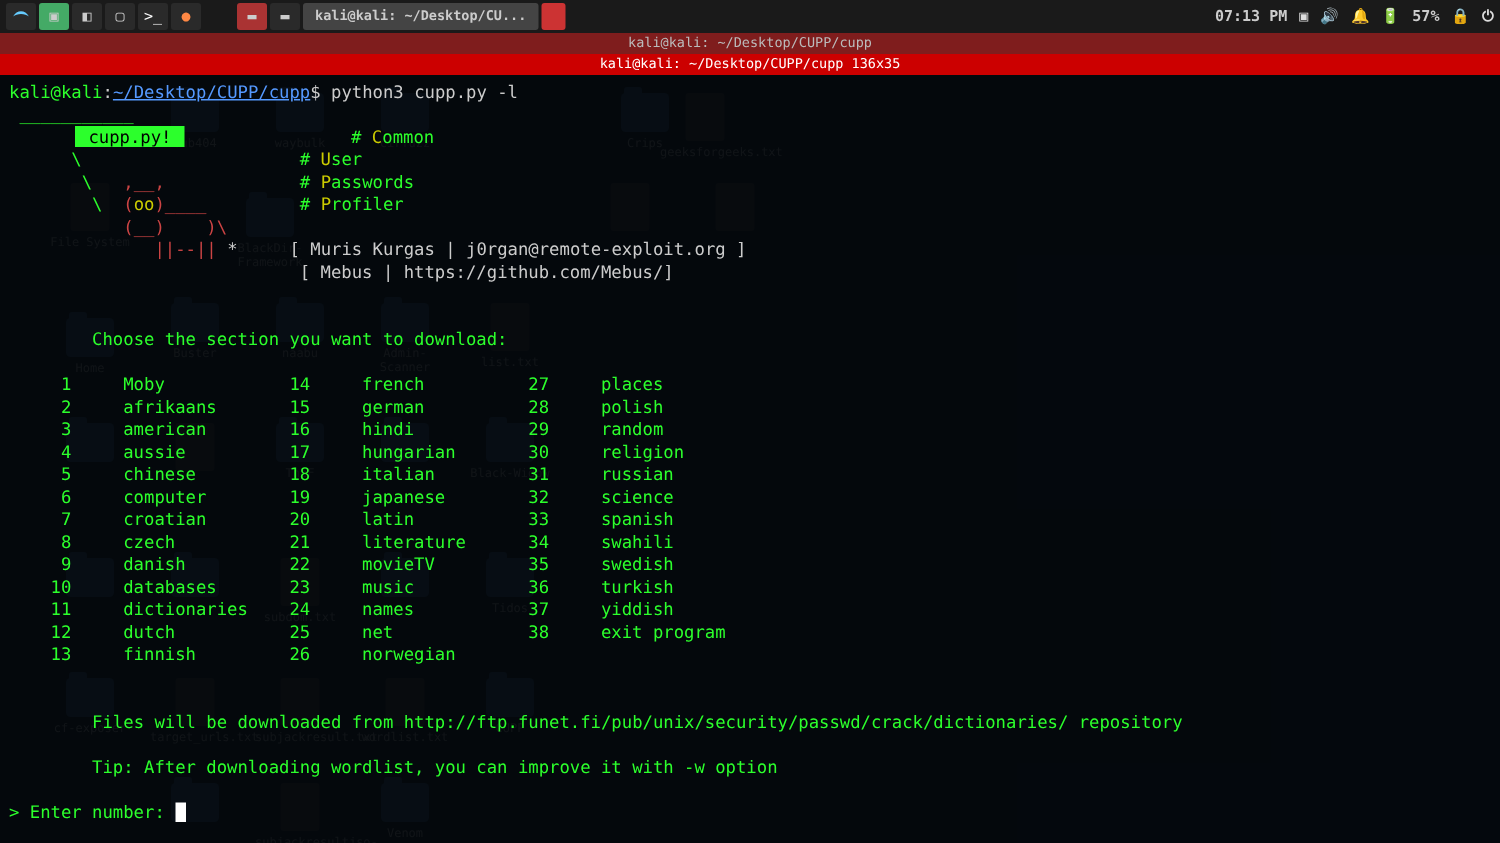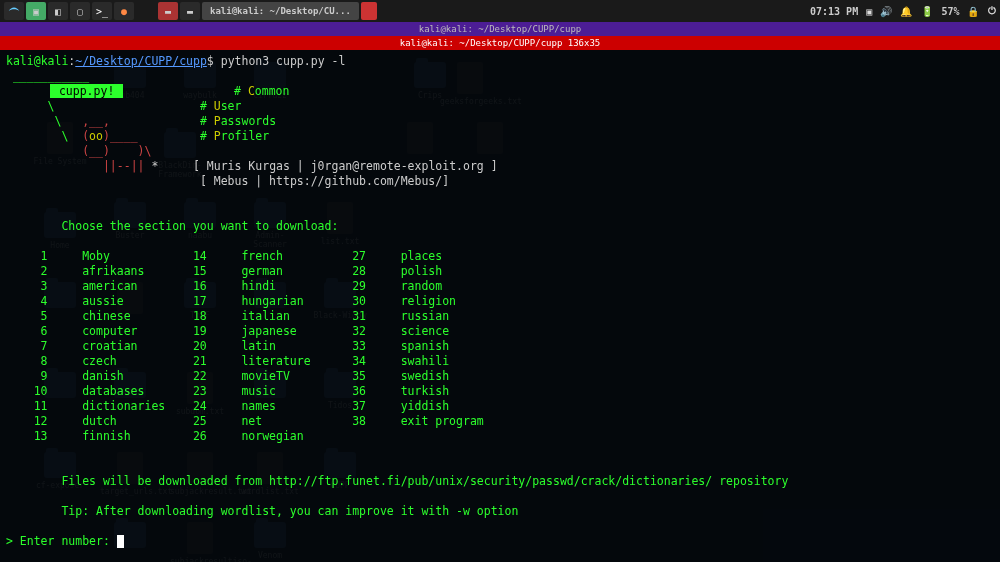--- a/index.html
+++ b/index.html
@@ -39,21 +39,21 @@
   padding: 0 8px;
   display: flex; align-items: center;
   border-radius: 2px;
   font-size: 9px;
 }
 .tb-task.act { background: #444; font-weight: bold; }
 
 
 .titlebar {
   height: 14px;
-  background: #4c1d95;
+  background: #7f1d1d;
   color: #bbb;
   font-size: 9px;
   text-align: center;
   line-height: 14px;
 }
 .titlebar.red {
   background: #cc0000;
   color: #fff;
 }
 

